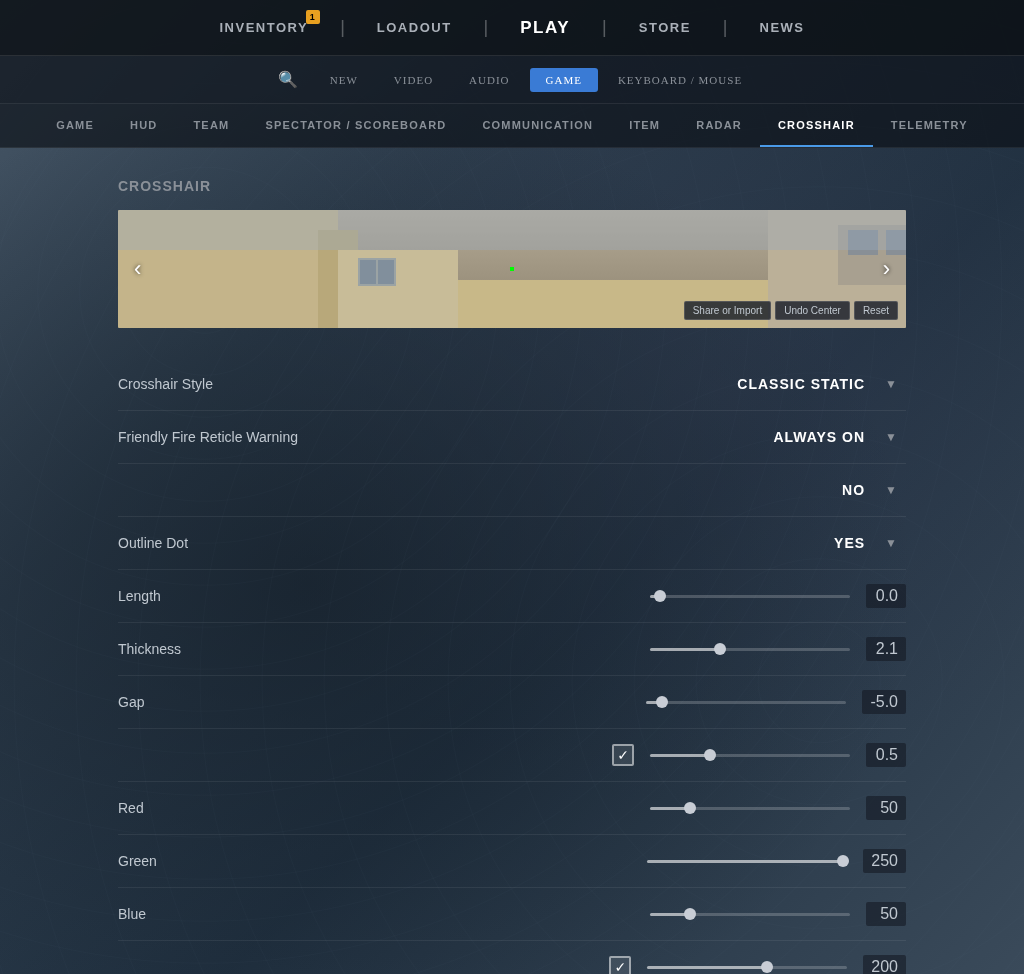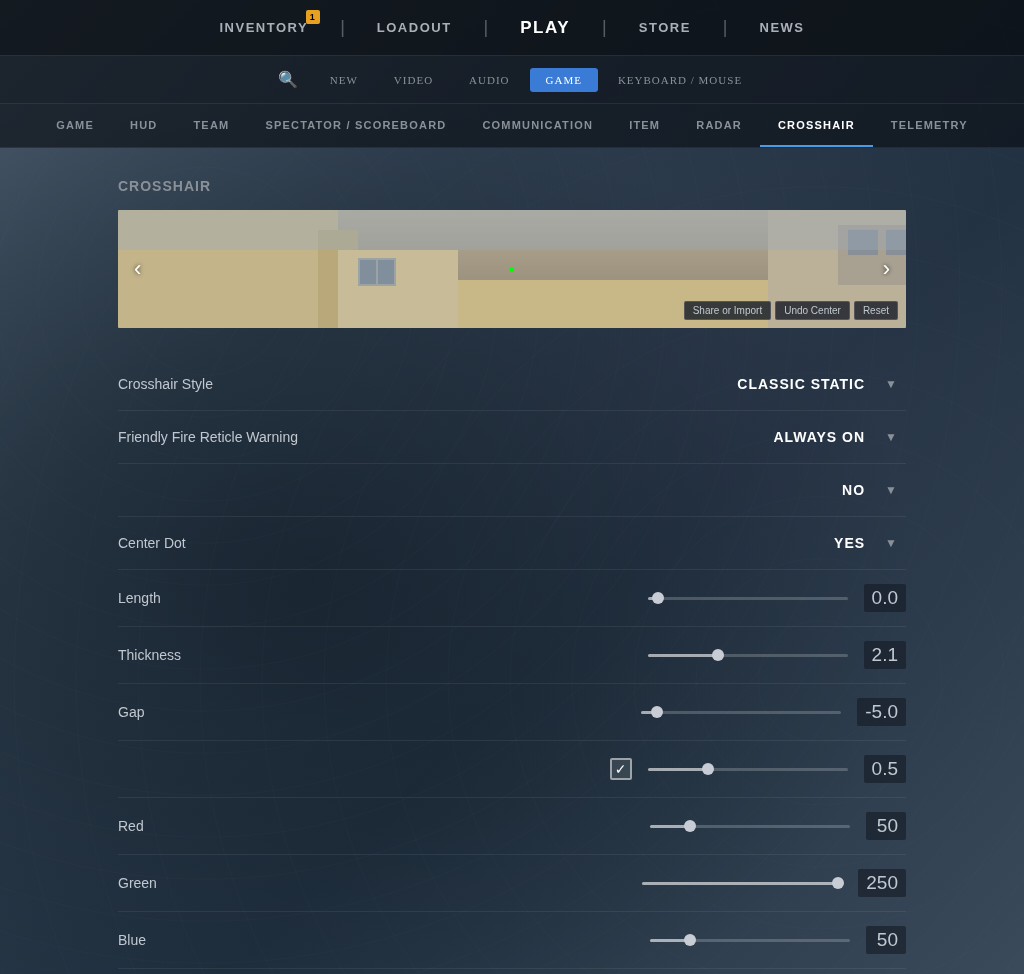--- a/index.html
+++ b/index.html
@@ -334,21 +334,21 @@
       height: 12px;
       background: #c8cdd5;
       border-radius: 50%;
       top: 50%;
       transform: translateY(-50%);
       cursor: pointer;
     }
 
     .slider-value {
       color: #c0c8d0;
-      font-size: 19px;
+      font-size: 16px;
       font-weight: 400;
       min-width: 40px;
       text-align: right;
       background: rgba(20,25,35,0.6);
       padding: 3px 8px;
       border-radius: 2px;
     }
 
     
     .checkbox-container {
@@ -481,21 +481,21 @@
     </div>
 
     <div class="settings-row">
       <div class="settings-value-right dropdown-btn">
         <span>NO</span>
         <span class="dropdown-arrow">▼</span>
       </div>
     </div>
 
     <div class="settings-row">
-      <span class="settings-label">Center Dot</span>
+      <span class="settings-label">Outline Dot</span>
       <div class="settings-value-right dropdown-btn">
         <span>YES</span>
         <span class="dropdown-arrow">▼</span>
       </div>
     </div>
 
     <div class="settings-row">
       <span class="settings-label">Length</span>
       <div class="slider-container">
         <div class="slider-wrapper">

